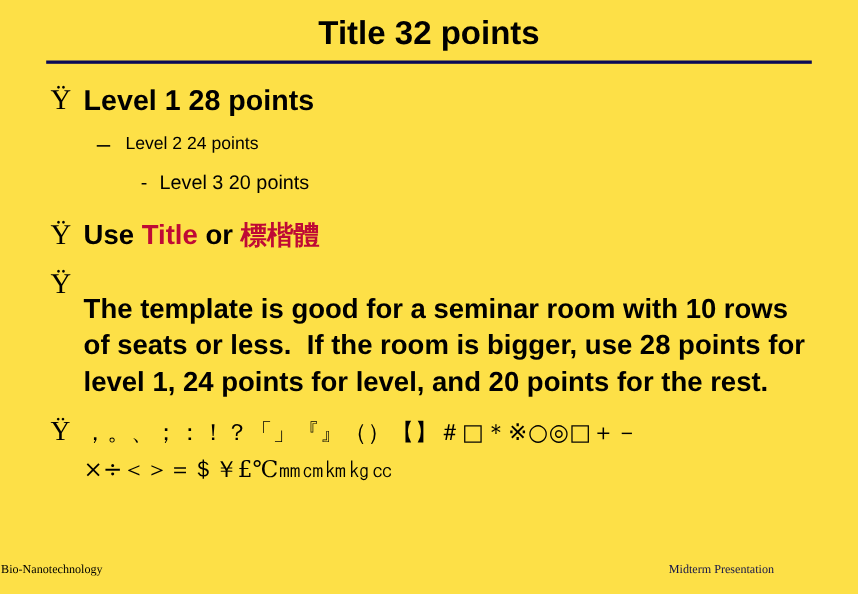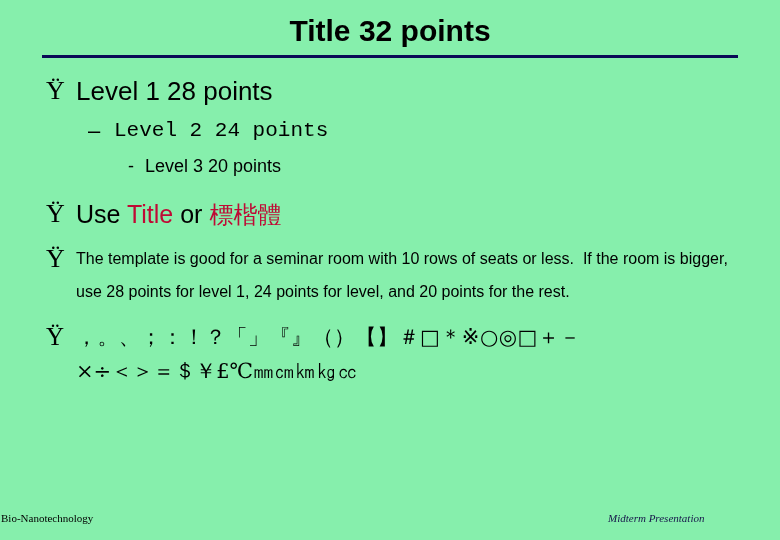--- a/index.html
+++ b/index.html
@@ -13,21 +13,21 @@
     overflow: hidden;
     font-family: "Liberation Sans", sans-serif;
     color: #000000;
     -webkit-font-smoothing: antialiased;
   }
 
   #slide {
     position: relative;
     width: 780px;
     height: 540px;
-    background: #86efac;
+    background: #fde047;
   }
 
   
   .title-area {
     position: absolute;
     left: 42px;
     top: 14px;
     width: 696px;
     text-align: center;
   }
@@ -75,36 +75,37 @@
   }
   .lvl1 .bullet-mark {
     width: 30px;
     font-size: 26px;
     line-height: 34px;
   }
   .lvl1 .bullet-text {
     font-family: "Liberation Sans", sans-serif;
     font-size: 26px;
     line-height: 34px;
+    font-weight: bold;
   }
 
   
   .lvl2 {
     margin-left: 42px;
     margin-top: 8px;
   }
   .lvl2 .bullet-mark {
     width: 26px;
     font-family: "Liberation Sans", sans-serif;
     font-size: 22px;
     line-height: 30px;
   }
   .lvl2 .bullet-text {
-    font-family: Liberation Mono, monospace;
-    font-size: 21px;
+    font-family: Liberation Sans, sans-serif;
+    font-size: 16px;
     line-height: 30px;
   }
 
   
   .lvl3 {
     margin-left: 82px;
     margin-top: 7px;
   }
   .lvl3 .bullet-mark {
     width: 17px;
@@ -144,23 +145,24 @@
   
   .para-row {
     margin-top: 10px;
   }
   .para-row .bullet-mark {
     width: 30px;
     font-size: 26px;
     line-height: 33px;
   }
   .para-row .bullet-text {
-    font-size: 16px;
+    font-size: 25px;
     line-height: 33px;
     white-space: pre-wrap;
+    margin-top: 24px;
   }
 
   
   .sym-row {
     margin-top: 12px;
   }
   .sym-row .bullet-mark {
     width: 30px;
     font-size: 25px;
     line-height: 34px;
@@ -192,21 +194,20 @@
     color: #000000;
   }
   .footer-right {
     position: absolute;
     left: 608px;
     top: 511px;
     font-family: "Liberation Serif", serif;
     font-size: 11px;
     line-height: 14px;
     color: #16164a;
-    font-style: italic;
   }
 </style>
 </head>
 <body>
 
 <div id="slide">
 
   <div class="title-area">
     <div class="slide-title">Title 32 points</div>
   </div>

